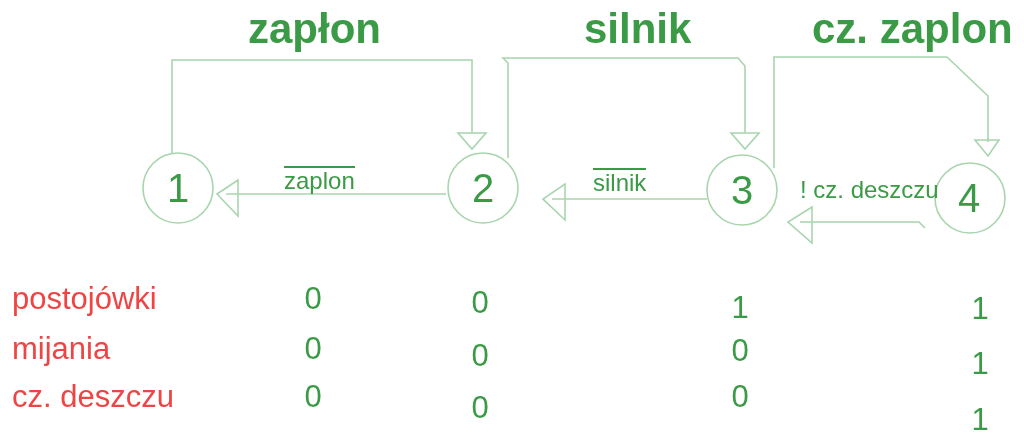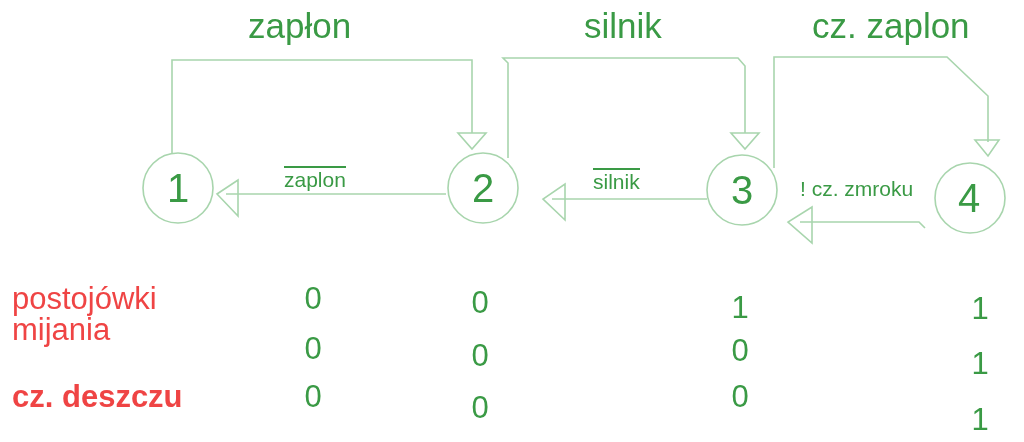--- a/index.html
+++ b/index.html
@@ -33,26 +33,27 @@
   }
 
   .lbl {
     position: absolute;
     color: #3a9a45;
     white-space: nowrap;
     line-height: 1;
   }
 
   .transition-title {
-    font-size: 35px;
+    font-size: 42px;
     letter-spacing: 0px;
+    font-weight: bold;
   }
 
   .edge-label {
-    font-size: 21px;
+    font-size: 24px;
   }
 
   .edge-label.negated {
     border-top: 2.5px solid #3a9a45;
     padding-top: 1px;
   }
 
   .node-num {
     position: absolute;
     color: #3a9a45;
@@ -127,30 +128,30 @@
   <div class="lbl transition-title" style="left:248px; top:8px;">zapłon</div>
 
   <div class="lbl transition-title" style="left:584px; top:8px;">silnik</div>
 
   <div class="lbl transition-title" style="left:812px; top:8px;">cz. zaplon</div>
 
   <div class="lbl edge-label negated" style="left:284px; top:166px;">zaplon</div>
 
   <div class="lbl edge-label negated" style="left:593px; top:168px;">silnik</div>
 
-  <div class="lbl edge-label" style="left:800px; top:178px;">! cz. zmroku</div>
+  <div class="lbl edge-label" style="left:800px; top:178px;">! cz. deszczu</div>
 
   <div class="node-num" style="left:167px; top:168px;">1</div>
   <div class="node-num" style="left:472px; top:168px;">2</div>
   <div class="node-num" style="left:731px; top:170px;">3</div>
   <div class="node-num" style="left:958px; top:178px;">4</div>
 
   <div class="out-name" style="left:12px; top:283px;">postojówki</div>
-  <div class="out-name" style="left:12px; top:314px;">mijania</div>
-  <div class="out-name" style="left:12px; top:381px;font-weight:bold;">cz. deszczu</div>
+  <div class="out-name" style="left:12px; top:333px;">mijania</div>
+  <div class="out-name" style="left:12px; top:381px;">cz. deszczu</div>
 
   <div class="out-val" style="left:298px; top:283px;">0</div>
   <div class="out-val" style="left:465px; top:287px;">0</div>
   <div class="out-val" style="left:725px; top:292px;">1</div>
   <div class="out-val" style="left:965px; top:293px;">1</div>
 
   <div class="out-val" style="left:298px; top:333px;">0</div>
   <div class="out-val" style="left:465px; top:340px;">0</div>
   <div class="out-val" style="left:725px; top:335px;">0</div>
   <div class="out-val" style="left:965px; top:348px;">1</div>

